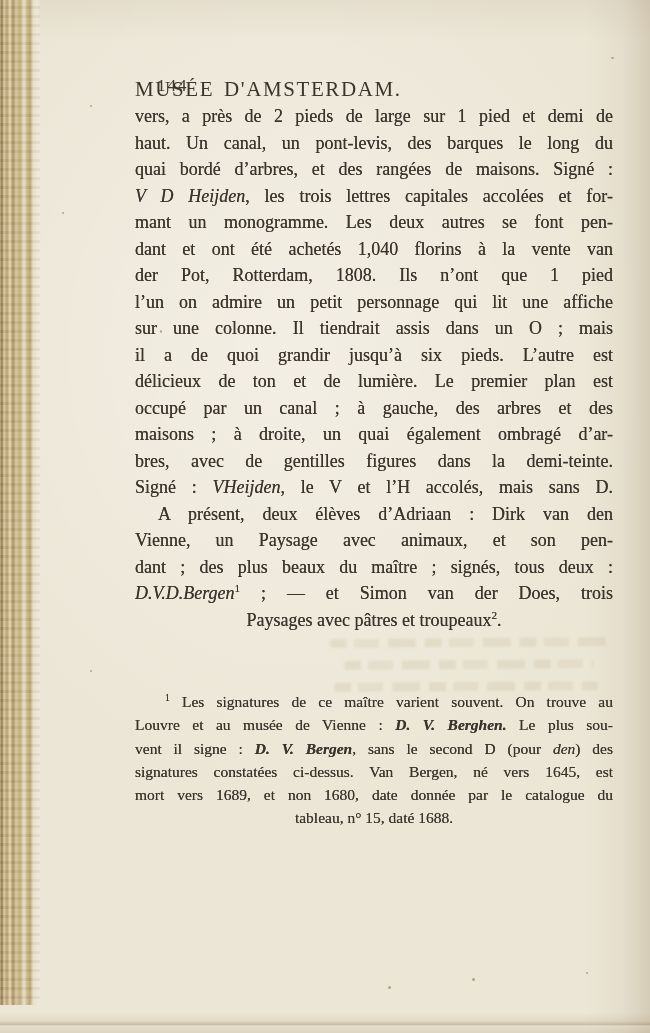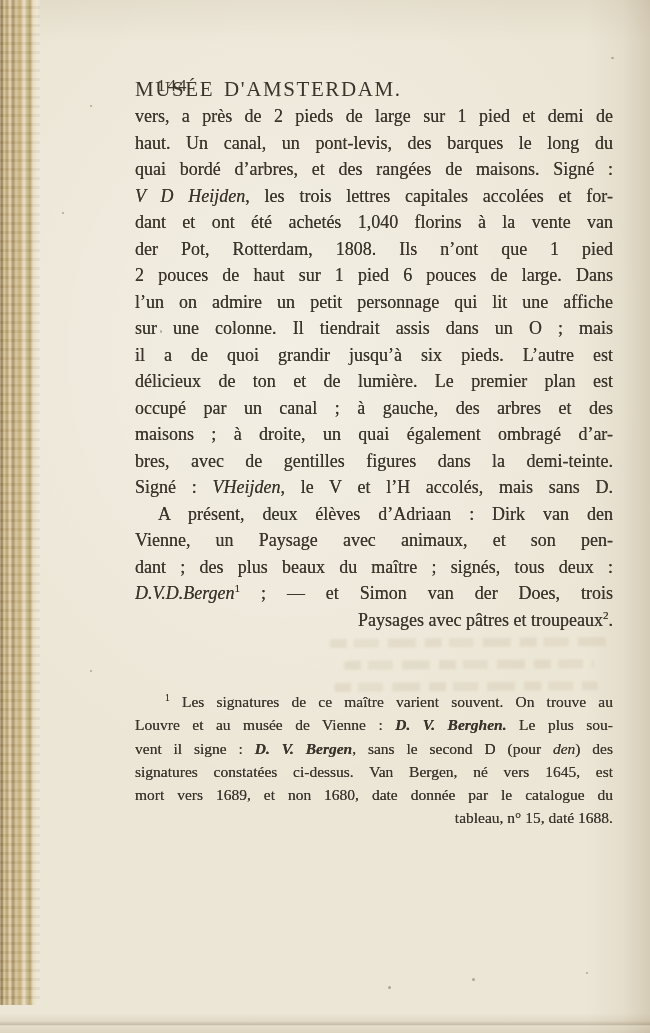--- a/index.html
+++ b/index.html
@@ -38,21 +38,21 @@
   .header-row{position:absolute;left:135px;top:76px;width:478px;height:24px;}
   .page-number{position:absolute;left:22px;top:0;font-size:17px;letter-spacing:2px;}
   .running-header{
     position:absolute;left:0;right:0;top:1px;text-align:left;
     font-size:21px;letter-spacing:1.6px;word-spacing:3px;
   }
   .body-text{position:absolute;left:135px;top:103px;width:478px;}
   .footnotes{position:absolute;left:135px;top:690px;width:478px;}
   .line{
     display:block;height:26.5px;line-height:26.5px;font-size:18px;
-    overflow:hidden;white-space:normal;text-align:right;
+    overflow:hidden;white-space:normal;text-align:center;
     text-shadow:0 0 .4px rgba(58,52,44,.85);
   }
   .footnotes .line{height:23.3px;line-height:23.3px;font-size:15.5px;}
   .line.just{text-align:justify;text-align-last:justify;}
   .line.ind{text-indent:23px;}
   .footnotes .line.ind{text-indent:30px;}
   .it{font-style:italic;}
   .bit{font-style:italic;font-weight:bold;}
   .sup{vertical-align:super;font-size:62%;line-height:0;}
   
@@ -79,23 +79,23 @@
   <div class="header-row">
     <span class="page-number">144</span>
     <span class="running-header">MUSÉE D'AMSTERDAM.</span>
   </div>
 
   <div class="body-text">
       <div class="line just"><span>vers, a près de 2 pieds de large sur 1 pied et demi de</span></div>
       <div class="line just"><span>haut. Un canal, un pont-levis, des barques le long du</span></div>
       <div class="line just"><span>quai bordé d’arbres, et des rangées de maisons. Signé :</span></div>
       <div class="line just"><span class="it">V D Heijden</span><span>, les trois lettres capitales accolées et for-</span></div>
+      <div class="line just"><span>mant un monogramme. Les deux autres se font pen-</span></div>
       <div class="line just"><span>dant et ont été achetés 1,040 florins à la vente van</span></div>
       <div class="line just"><span>der Pot, Rotterdam, 1808. Ils n’ont que 1 pied</span></div>
-      <div class="line just"><span>2 pouces de haut sur 1 pied 6 pouces de large. Dans</span></div>
       <div class="line just"><span>l’un on admire un petit personnage qui lit une affiche</span></div>
       <div class="line just"><span>sur une colonne. Il tiendrait assis dans un O ; mais</span></div>
       <div class="line just"><span>il a de quoi grandir jusqu’à six pieds. L’autre est</span></div>
       <div class="line just"><span>délicieux de ton et de lumière. Le premier plan est</span></div>
       <div class="line just"><span>occupé par un canal ; à gauche, des arbres et des</span></div>
       <div class="line just"><span>maisons ; à droite, un quai également ombragé d’ar-</span></div>
       <div class="line just"><span>bres, avec de gentilles figures dans la demi-teinte.</span></div>
       <div class="line just"><span>Signé : </span><span class="it">VHeijden</span><span>, le V et l’H accolés, mais sans D.</span></div>
       <div class="line just ind"><span>A présent, deux élèves d’Adriaan : Dirk van den</span></div>
       <div class="line just"><span>Vienne, un Paysage avec animaux, et son pen-</span></div>

